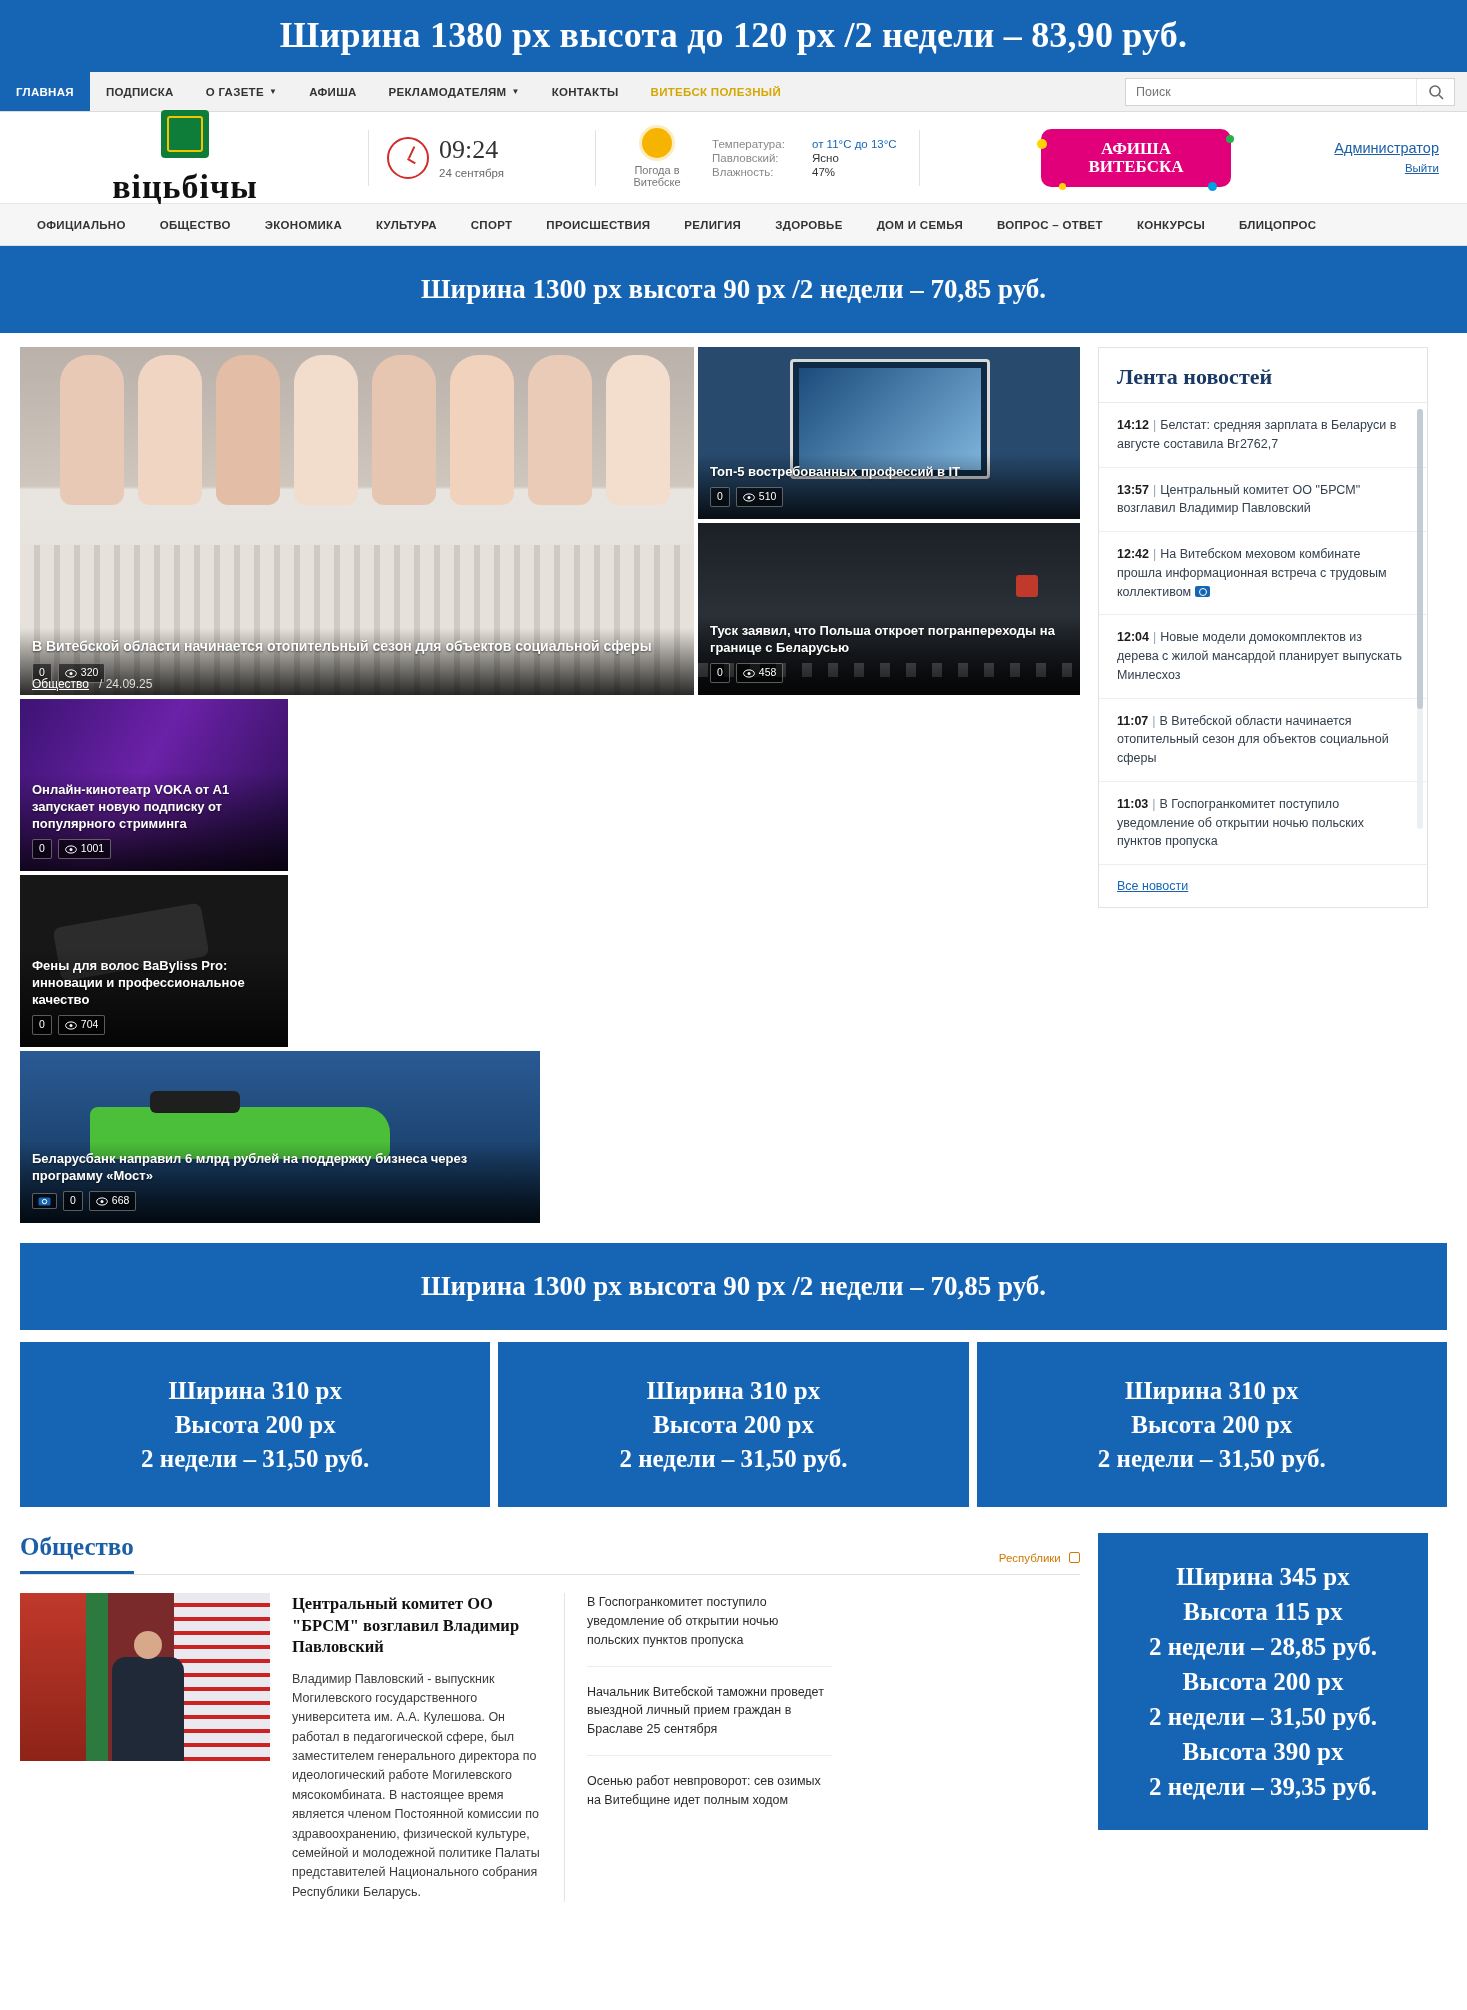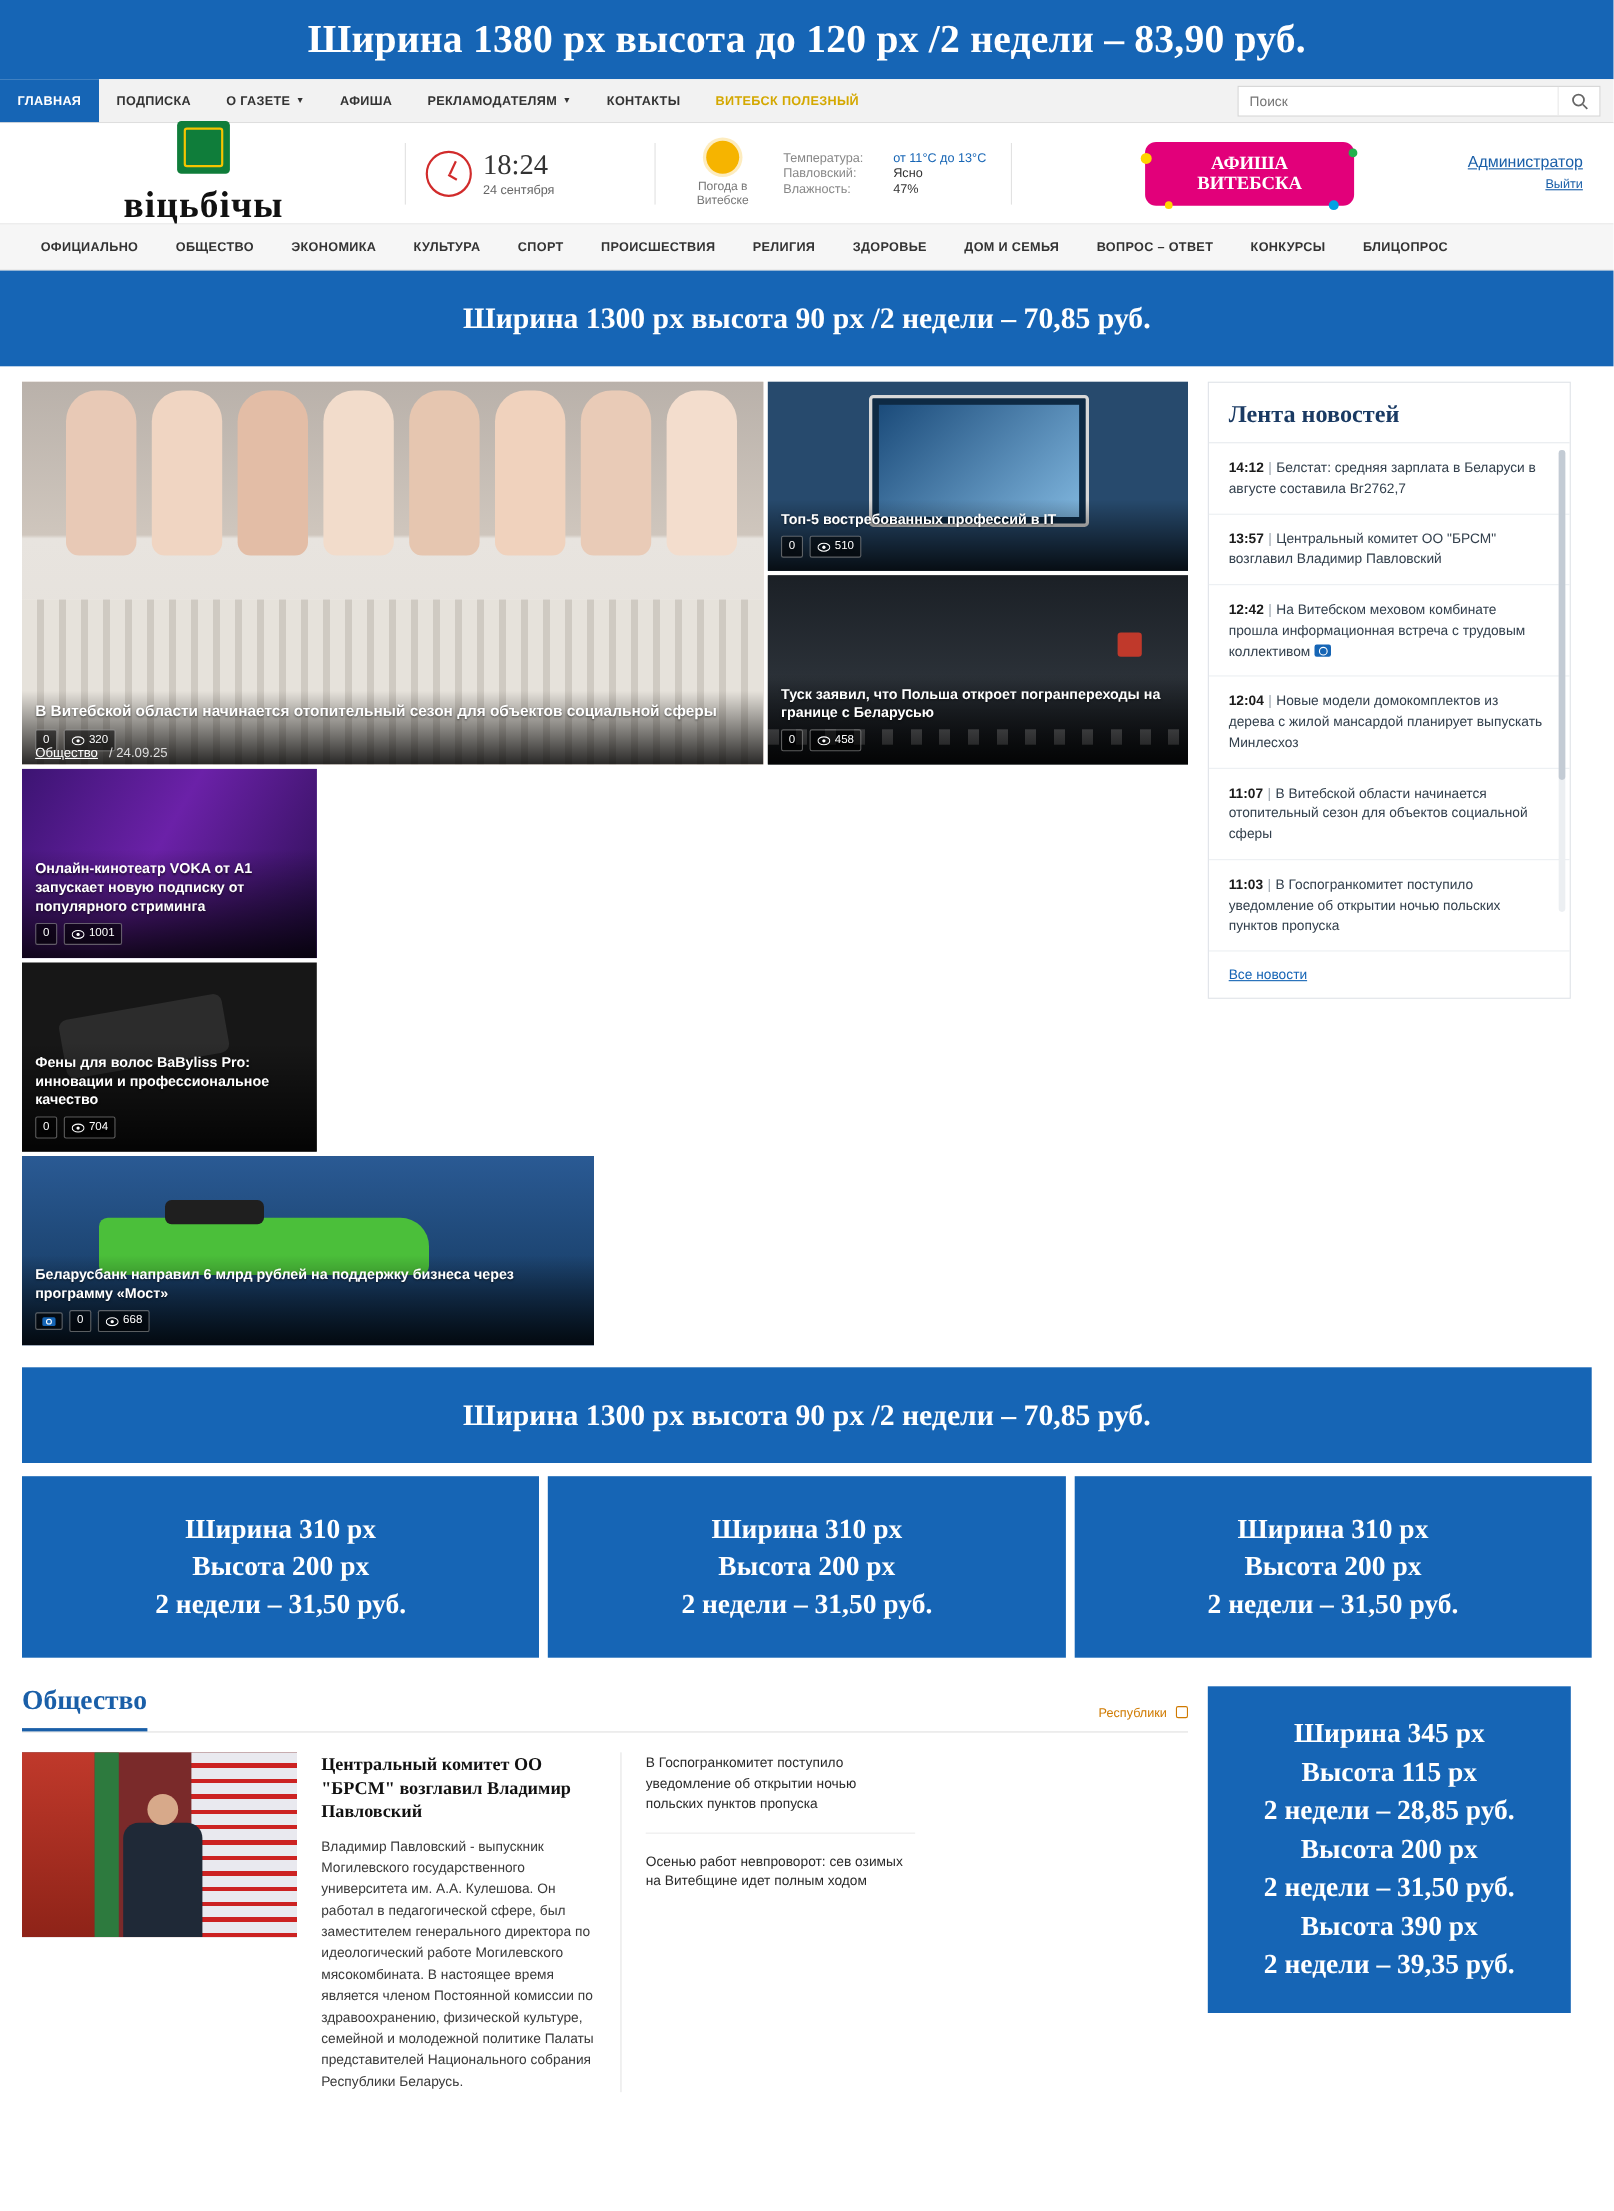--- a/index.html
+++ b/index.html
@@ -351,21 +351,21 @@
     <div class="logo-block">
       <div class="logo-emblem"></div>
       <div class="logo-text">вiцьбiчы</div>
     </div>
 
     <div class="hdr-sep"></div>
 
     <div class="clock-block">
       <div class="clock-face"></div>
       <div>
-        <div class="clock-time">18:24</div>
+        <div class="clock-time">09:24</div>
         <div class="clock-date">24 сентября</div>
       </div>
     </div>
 
     <div class="hdr-sep"></div>
 
     <div class="weather-block">
       <div>
         <div class="sun-icon" style="margin:0 auto;"></div>
         <div class="weather-label">Погода в Витебске</div>
@@ -668,20 +668,21 @@
             <span class="flagg"></span>
             <span class="orn"></span>
             <span class="man"></span>
         </div>
         <div class="soc-mid">
           <div class="soc-h">Центральный комитет ОО "БРСМ" возглавил Владимир Павловский</div>
           <div class="soc-p">Владимир Павловский - выпускник Могилевского государственного университета им. А.А. Кулешова. Он работал в педагогической сфере, был заместителем генерального директора по идеологический работе Могилевского мясокомбината. В настоящее время является членом Постоянной комиссии по здравоохранению, физической культуре, семейной и молодежной политике Палаты представителей Национального собрания Республики Беларусь.</div>
         </div>
         <div class="soc-list">
           <div class="li">В Госпогранкомитет поступило уведомление об открытии ночью польских пунктов пропуска</div>
+          <div class="li">Начальник Витебской таможни проведет выездной личный прием граждан в Браславе 25 сентября</div>
           <div class="li">Осенью работ невпроворот: сев озимых на Витебщине идет полным ходом</div>
         </div>
       </div>
     </div>
 
     <div class="soc-ad">
       <div>Ширина 345 px</div>
       <div>Высота 115 px</div>
       <div>2 недели – 28,85 руб.</div>
       <div>Высота 200 px</div>

